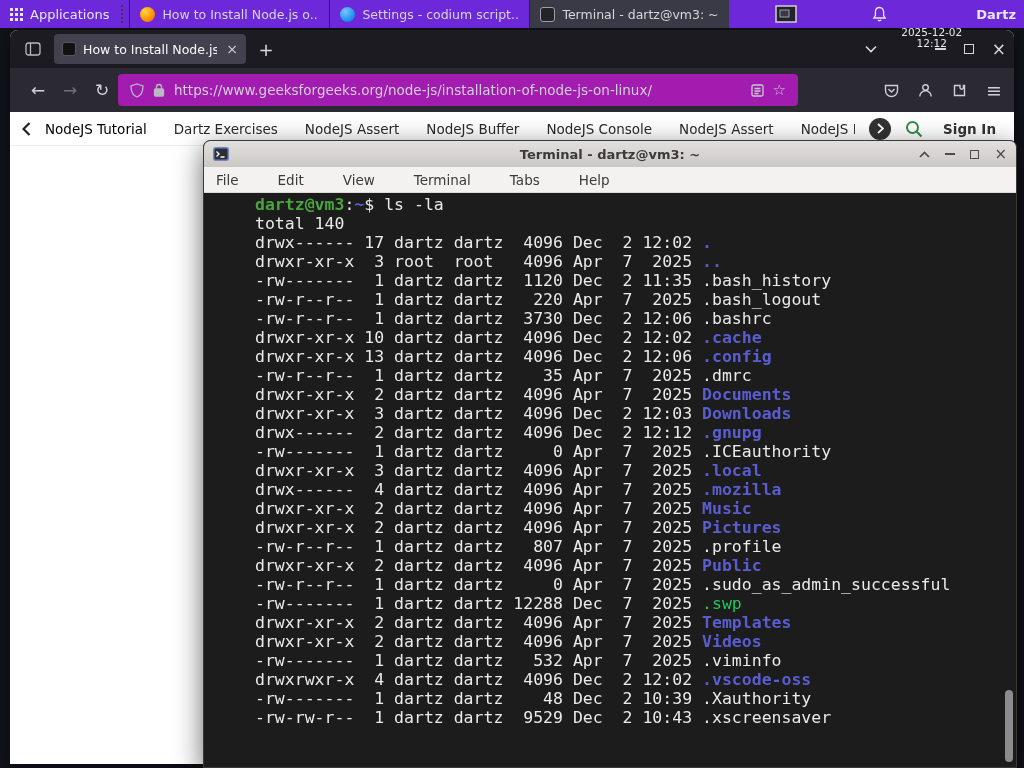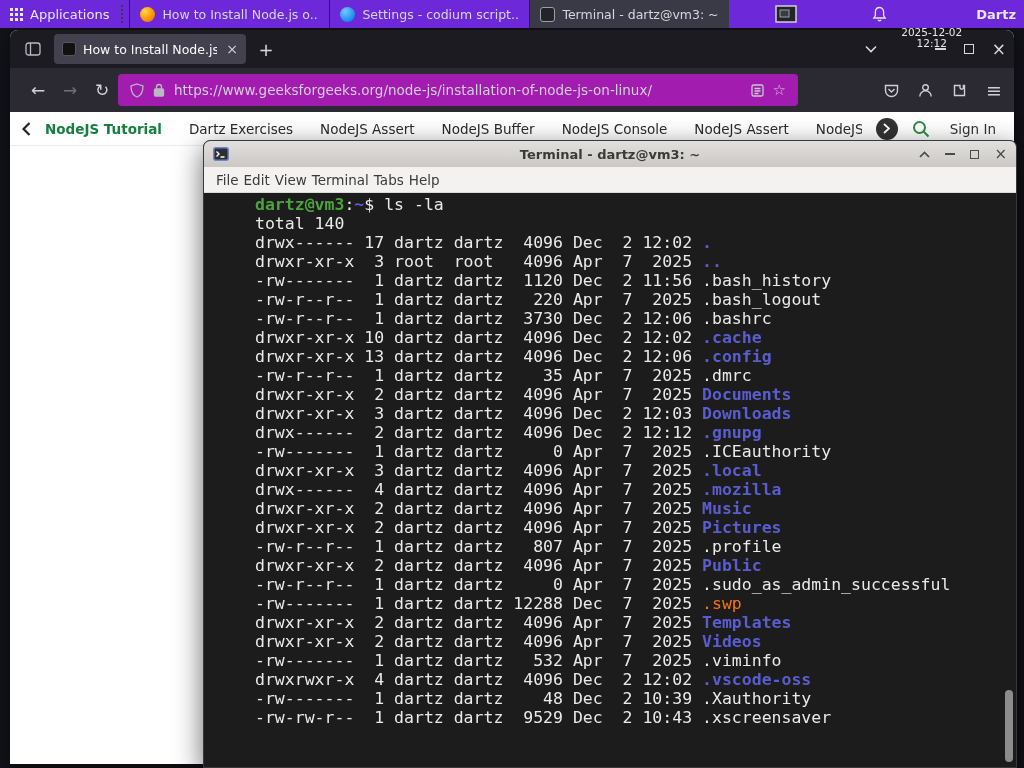--- a/index.html
+++ b/index.html
@@ -55,47 +55,47 @@
             display:flex; align-items:center; gap:9px; padding:0 12px; color:#b9b9c3; }
   .url-text { flex:1; color:#d0d0d8; font-size:13.5px; white-space:nowrap; overflow:hidden; }
   .star { font-size:15px; color:#c9c9d2; }
   .toolbar-icons { margin-left:auto; display:flex; align-items:center; gap:19px; color:#cfcfd8; }
   .hamburger { font-size:19px; }
 
   .page { position:absolute; top:82px; left:0; right:0; bottom:0; background:#fff; }
   .gfg-nav { height:34px; display:flex; align-items:center; padding:0 12px; gap:14px;
              border-bottom:1px solid #ececec; color:#2b2b2b; }
   .gfg-links { display:flex; gap:27px; overflow:hidden; white-space:nowrap; flex:1; font-size:13.5px; }
-  .gfg-link.first { font-weight:bold; color:#15803d; }
+  .gfg-link.first { font-weight:normal; color:#000000; }
   .chev-circle { flex:0 0 auto; width:22px; height:22px; border-radius:50%; background:#333;
                  display:flex; align-items:center; justify-content:center; }
-  .signin { font-size:13.5px; font-weight:400; color:#333; padding:0 6px; }
+  .signin { font-size:13.5px; font-weight:700; color:#333; padding:0 6px; }
 
   
   .term { position:absolute; left:203px; top:140px; width:814px; height:628px; z-index:20;
           border-radius:7px 7px 0 0; overflow:hidden; border:1px solid #3a3a3a;
           box-shadow:0 8px 28px rgba(0,0,0,.6); background:#1c1c1c; }
   .term-title { height:26px; background:linear-gradient(#e2e0de,#cbc8c4); display:flex;
                 align-items:center; padding:0 9px; position:relative; }
   .term-title-text { position:absolute; left:0; right:0; text-align:center; font-size:13px;
                      font-weight:bold; color:#3a3a3a; pointer-events:none; }
   .term-btns { margin-left:auto; display:flex; align-items:center; gap:15px; color:#4a4a4a; z-index:2; }
   .t-min { display:inline-block; width:10px; border-bottom:2px solid #4a4a4a; }
   .t-max { display:inline-block; width:9px; height:9px; border:1.5px solid #4a4a4a; }
   .t-close { font-size:15px; line-height:1; }
   .term-menu { height:26px; background:#f3f2f1; border-bottom:1px solid #dcdad7; display:flex;
-               align-items:center; padding:0 12px; gap:5px; font-size:13.5px; color:#3a3a3a; }
+               align-items:center; padding:0 12px; gap:39px; font-size:13.5px; color:#3a3a3a; }
   .term-body { position:absolute; top:52px; left:0; right:0; bottom:0; background:#1c1c1c;
                color:#eaeaea; font-family:"DejaVu Sans Mono", "Liberation Mono", monospace;
                font-size:16.5px; line-height:19px; padding:2px 0 0 3px; overflow:hidden;margin-left:48px; }
   .tline { white-space:pre; }
   .green { color:#4aa53c; font-weight:bold; }
   .blue  { color:#5a5dd0; font-weight:bold; }
   .fname.dir { color:#5a5dd0; font-weight:bold; }
-  .fname.dim { color:#f97316;text-align:right; }
+  .fname.dim { color:#22c55e;text-align:right; }
   .term-scroll-thumb { position:absolute; right:3px; bottom:5px; width:8px; height:72px;
                        background:#a9a9a9; border-radius:4px; opacity:.8; }
   svg { display:block; }
 </style>
 </head>
 <body>
 
 <div class="desktop">
 
   <div class="panel">
@@ -287,21 +287,21 @@
         <span>Terminal</span>
         <span>Tabs</span>
         <span>Help</span>
       </div>
     <div class="term-body">
       <div class="tline"><span class="green">dartz@vm3</span><span>:</span><span class="blue">~</span><span>$ </span><span>ls -la</span></div>
       <div class="tline">total 140</div>
       <div id="term-output">
           <div class="tline"><span>drwx------ 17 dartz dartz  4096 Dec  2 12:02 </span><span class="fname dir">.</span></div>
           <div class="tline"><span>drwxr-xr-x  3 root  root   4096 Apr  7  2025 </span><span class="fname dir">..</span></div>
-          <div class="tline"><span>-rw-------  1 dartz dartz  1120 Dec  2 11:56 </span><span class="fname file">.bash_history</span></div>
+          <div class="tline"><span>-rw-------  1 dartz dartz  1120 Dec  2 11:35 </span><span class="fname file">.bash_history</span></div>
           <div class="tline"><span>-rw-r--r--  1 dartz dartz   220 Apr  7  2025 </span><span class="fname file">.bash_logout</span></div>
           <div class="tline"><span>-rw-r--r--  1 dartz dartz  3730 Dec  2 12:06 </span><span class="fname file">.bashrc</span></div>
           <div class="tline"><span>drwxr-xr-x 10 dartz dartz  4096 Dec  2 12:02 </span><span class="fname dir">.cache</span></div>
           <div class="tline"><span>drwxr-xr-x 13 dartz dartz  4096 Dec  2 12:06 </span><span class="fname dir">.config</span></div>
           <div class="tline"><span>-rw-r--r--  1 dartz dartz    35 Apr  7  2025 </span><span class="fname file">.dmrc</span></div>
           <div class="tline"><span>drwxr-xr-x  2 dartz dartz  4096 Apr  7  2025 </span><span class="fname dir">Documents</span></div>
           <div class="tline"><span>drwxr-xr-x  3 dartz dartz  4096 Dec  2 12:03 </span><span class="fname dir">Downloads</span></div>
           <div class="tline"><span>drwx------  2 dartz dartz  4096 Dec  2 12:12 </span><span class="fname dir">.gnupg</span></div>
           <div class="tline"><span>-rw-------  1 dartz dartz     0 Apr  7  2025 </span><span class="fname file">.ICEauthority</span></div>
           <div class="tline"><span>drwxr-xr-x  3 dartz dartz  4096 Apr  7  2025 </span><span class="fname dir">.local</span></div>

